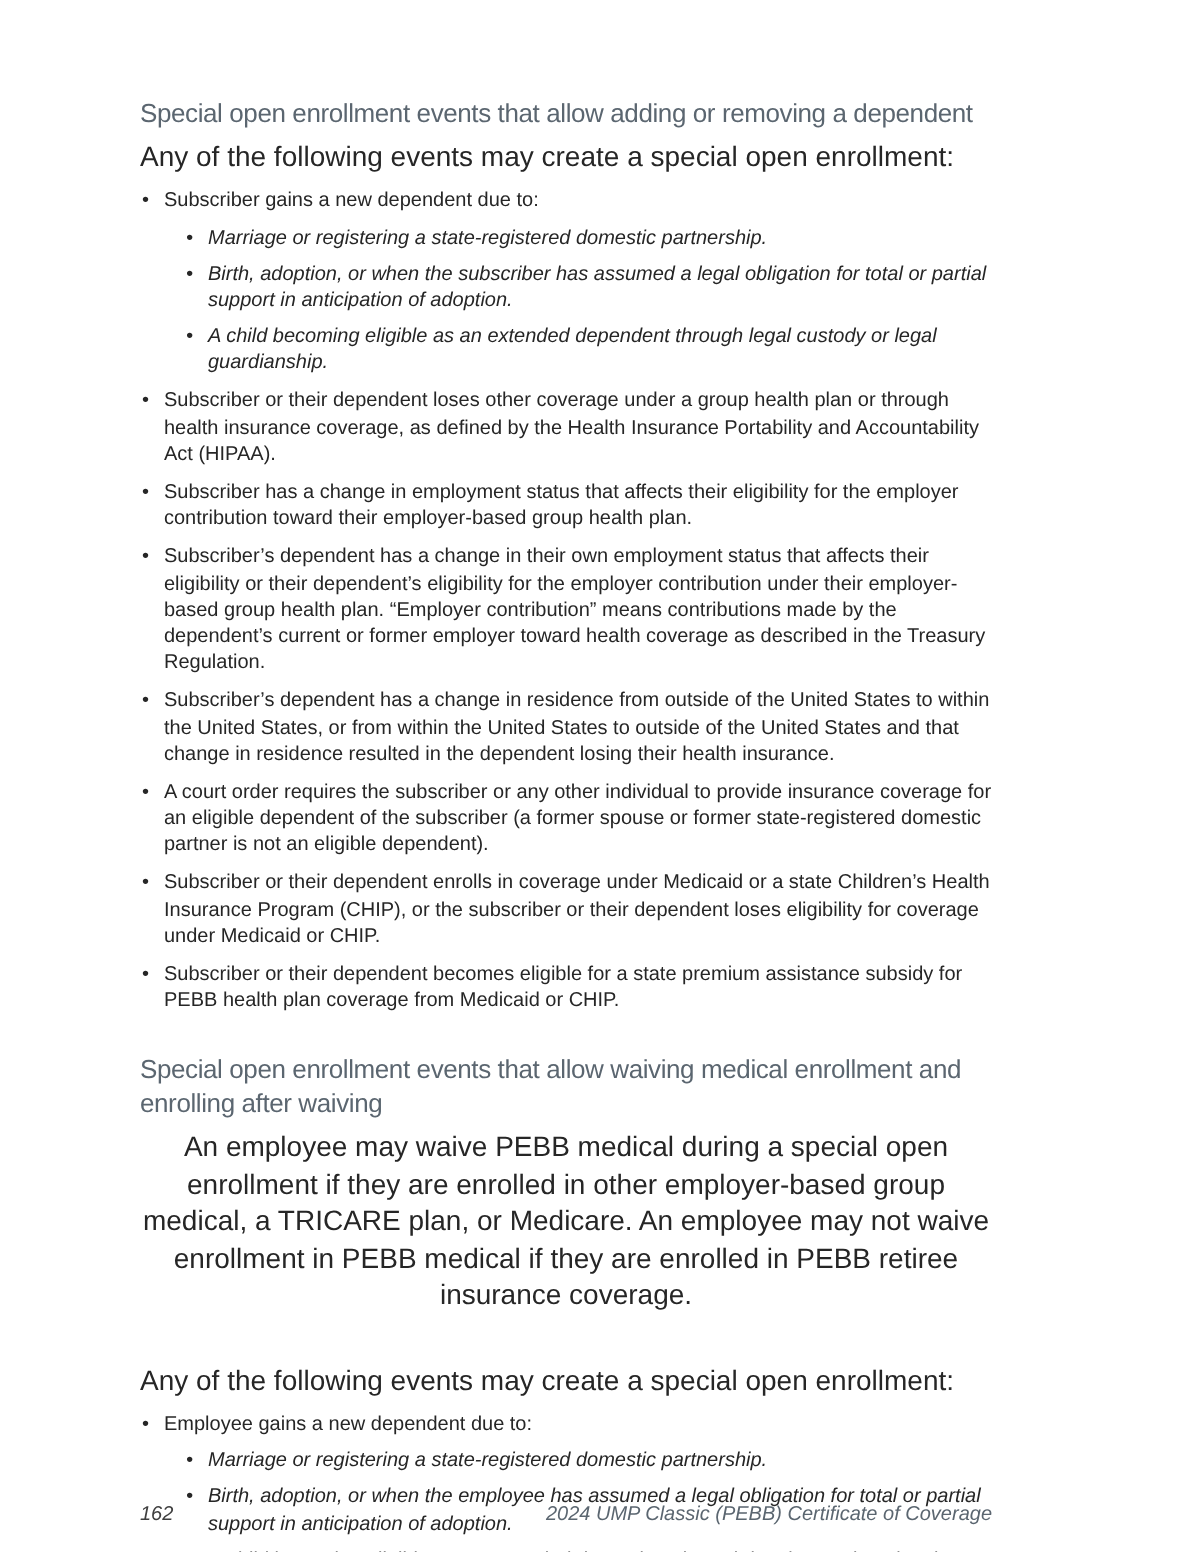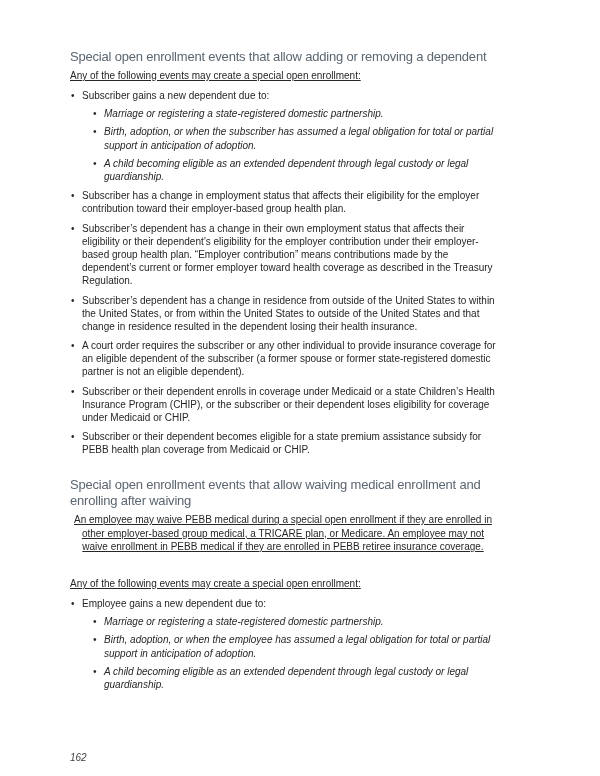--- a/index.html
+++ b/index.html
@@ -20,24 +20,23 @@
   h1.sec {
     font-size: 13px;
     font-weight: 400;
     color: #5b6670;
     letter-spacing: -0.2px;
     line-height: 1.3;
     margin: 0 0 3px 0;
   }
   .sec2 h1.sec { margin-top: 20px; }
   p {
-    font-size: 10px;
+    font-size: 14px;
     line-height: 1.32;
     margin: 0 0 7px 0;
-    text-decoration: underline;
   }
   p.para-wide { margin-bottom: 24px; text-align: center; }
   ul {
     list-style: none;
     margin: 0; padding: 0;
     font-size: 10px;
     line-height: 1.32;
   }
   ul.l1 > li {
     position: relative;
@@ -78,20 +77,21 @@
 
     <ul class="l1">
       <li>
         <span>Subscriber gains a new dependent due to:</span>
         <ul class="l2">
           <li><span>Marriage or registering a state-registered domestic partnership.</span></li>
           <li><span>Birth, adoption, or when the subscriber has assumed a legal obligation for total or partial support in anticipation of adoption.</span></li>
           <li><span>A child becoming eligible as an extended dependent through legal custody or legal guardianship.</span></li>
         </ul>
       </li>
+      <li><span>Subscriber or their dependent loses other coverage under a group health plan or through health insurance coverage, as defined by the Health Insurance Portability and Accountability Act (HIPAA).</span></li>
       <li><span>Subscriber has a change in employment status that affects their eligibility for the employer contribution toward their employer-based group health plan.</span></li>
       <li><span>Subscriber’s dependent has a change in their own employment status that affects their eligibility or their dependent’s eligibility for the employer contribution under their employer-based group health plan. “Employer contribution” means contributions made by the dependent’s current or former employer toward health coverage as described in the Treasury Regulation.</span></li>
       <li><span>Subscriber’s dependent has a change in residence from outside of the United States to within the United States, or from within the United States to outside of the United States and that change in residence resulted in the dependent losing their health insurance.</span></li>
       <li><span>A court order requires the subscriber or any other individual to provide insurance coverage for an eligible dependent of the subscriber (a former spouse or former state-registered domestic partner is not an eligible dependent).</span></li>
       <li><span>Subscriber or their dependent enrolls in coverage under Medicaid or a state Children’s Health Insurance Program (CHIP), or the subscriber or their dependent loses eligibility for coverage under Medicaid or CHIP.</span></li>
       <li><span>Subscriber or their dependent becomes eligible for a state premium assistance subsidy for PEBB health plan coverage from Medicaid or CHIP.</span></li>
     </ul>
   </section>
 
   <section class="sec2">
@@ -106,15 +106,16 @@
           <li><span>Marriage or registering a state-registered domestic partnership.</span></li>
           <li><span>Birth, adoption, or when the employee has assumed a legal obligation for total or partial support in anticipation of adoption.</span></li>
           <li><span>A child becoming eligible as an extended dependent through legal custody or legal guardianship.</span></li>
         </ul>
       </li>
     </ul>
   </section>
 
   <footer class="pagefoot">
     <span class="pgnum">162</span>
+    <span class="doctitle">2024 UMP Classic (PEBB) Certificate of Coverage</span>
   </footer>
 
 </main>
 
 </body></html>

